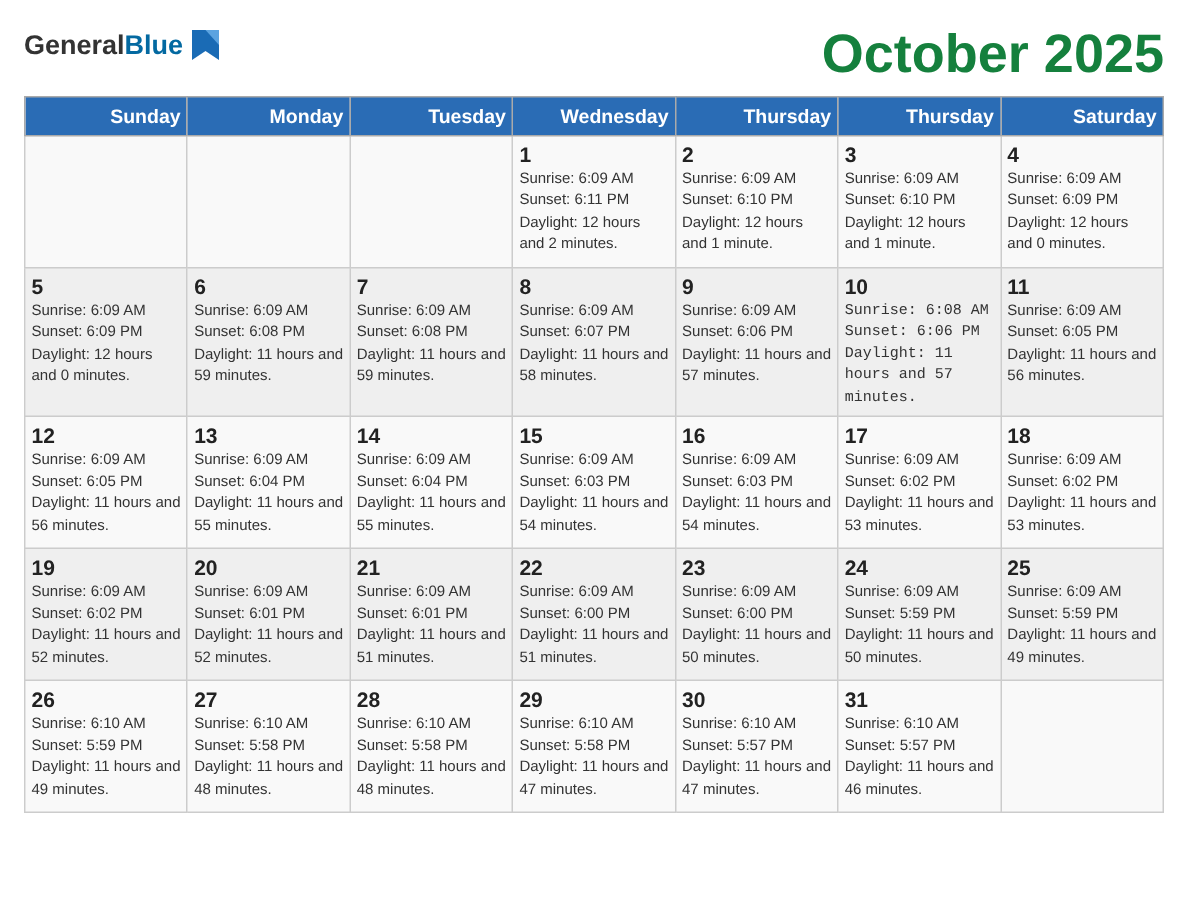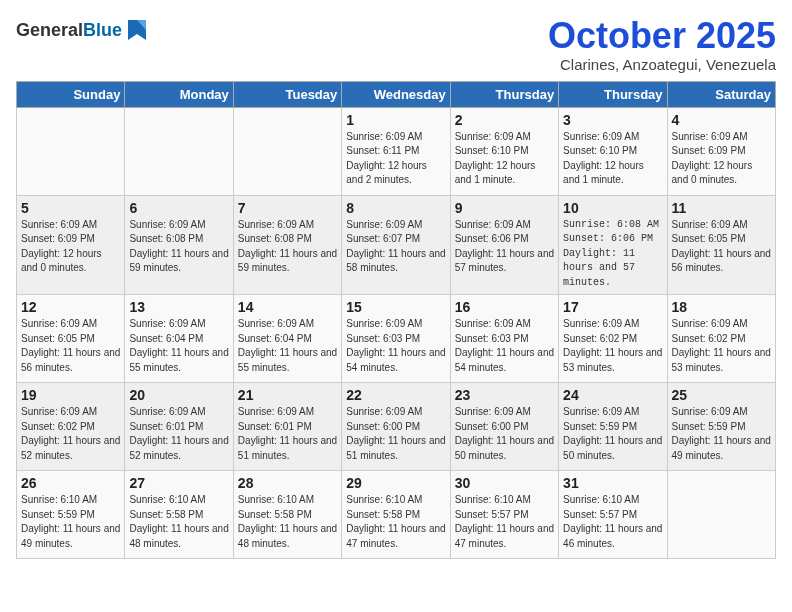--- a/index.html
+++ b/index.html
@@ -22,21 +22,21 @@
       align-items: flex-start;
     }
     .logo-general { color: #333; }
     .logo-blue { color: #1a6bb5; }
     .title-block {
       text-align: right;
     }
     .calendar-title {
       font-size: 36px;
       font-weight: bold;
-      color: #1d4ed8;
+      color: #15803d;
       line-height: 1.1;
     }
     .calendar-subtitle {
       font-size: 15px;
       color: #444;
     }
     table {
       width: 100%;
       border-collapse: collapse;
       table-layout: fixed;
@@ -90,21 +90,20 @@
         <span class="logo-blue" style="font-size:18px;font-weight:bold;color:#0369a1;">Blue</span>
       </div>
       <svg width="22" height="28" viewBox="0 0 22 28" style="margin-left:2px;">
         <polygon points="2,4 20,4 20,24 11,18 2,24" fill="#1a6bb5"></polygon>
         <polygon points="11,4 20,4 20,14" fill="#5ba3e0"></polygon>
       </svg>
     </div>
   </div>
   <div class="title-block">
     <div class="calendar-title">October 2025</div>
-    <div class="calendar-subtitle">Clarines, Anzoategui, Venezuela</div>
   </div>
 </div>
 
 <table>
   <thead>
     <tr>
     <th>Sunday</th>
         <th>Monday</th>
         <th>Tuesday</th>
         <th>Wednesday</th>

